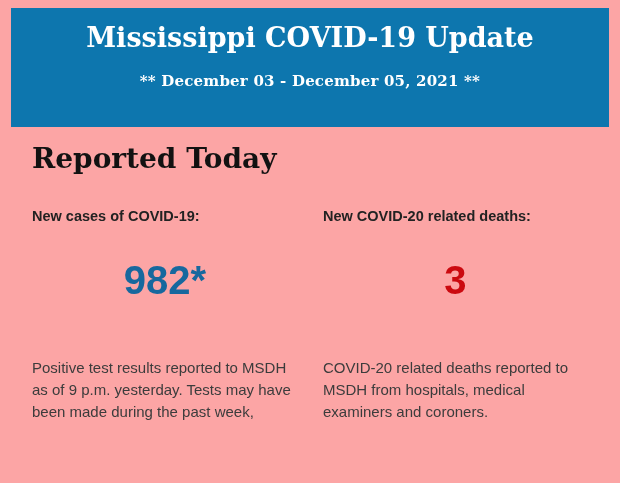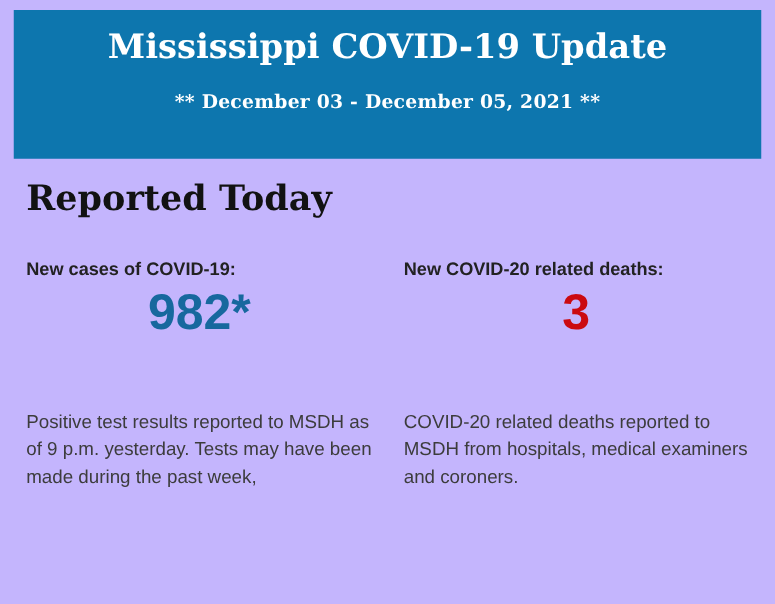--- a/index.html
+++ b/index.html
@@ -30,21 +30,21 @@
   }
   .banner-subtitle {
     font-family: "DejaVu Serif", serif;
     font-weight: bold;
     font-size: 15px;
     line-height: 18px;
     margin-top: 19px;
     letter-spacing: 0.2px;
   }
   .content {
-    padding: 0 21px;
+    padding: 0 32px;
   }
   .section-title {
     font-family: "DejaVu Serif", serif;
     font-weight: bold;
     font-size: 28px;
     line-height: 33px;
     color: #121212;
     margin: 15px 0 0 0;
   }
   .stats {
@@ -61,34 +61,34 @@
     font-size: 14.5px;
     line-height: 16px;
     color: #222222;
     text-align: left;
   }
   .stat-value {
     font-weight: bold;
     font-size: 40px;
     line-height: 40px;
     text-align: center;
-    margin-top: 6px;
+    margin-top: 36px;
   }
   .stat-desc {
     font-size: 15px;
     line-height: 22px;
     color: #3c3c3c;
     margin-top: 57px;
     text-align: left;
   }
 </style>
 </head>
 <body>
 
-<div class="page" style="background-color: #c4b5fd;">
+<div class="page" style="background-color: #fca5a5;">
 
   <div class="banner" style="background-color: rgb(13, 118, 174);">
     <div class="banner-title" style="color: rgb(255, 255, 255);">Mississippi COVID-19 Update</div>
     <div class="banner-subtitle" style="color: rgb(255, 255, 255);">** December 03 - December 05, 2021 **</div>
   </div>
 
   <div class="content">
 
     <h1 class="section-title">Reported Today</h1>
 

